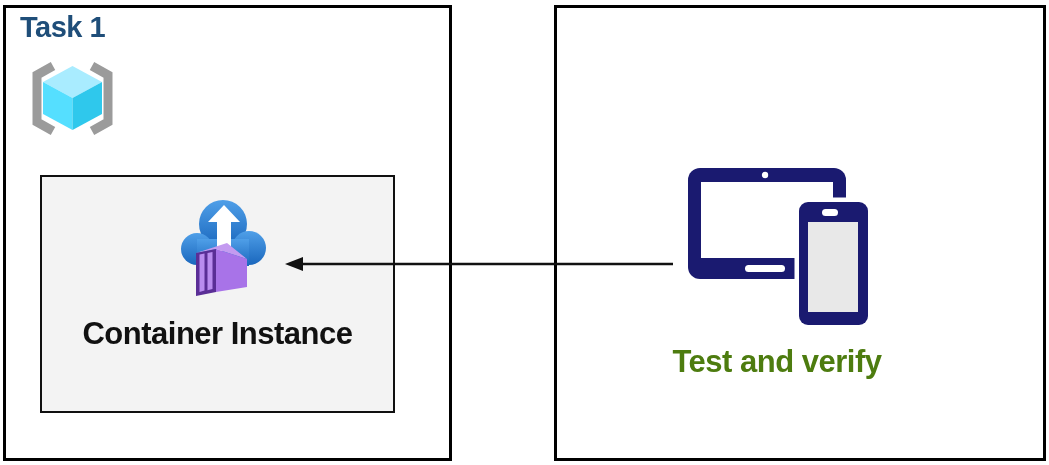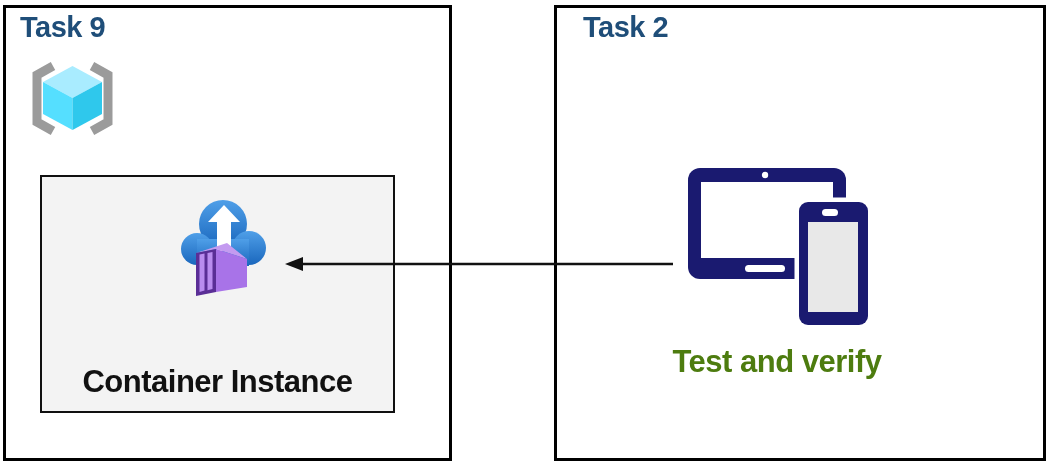--- a/index.html
+++ b/index.html
@@ -23,36 +23,36 @@
     position:absolute;left:130px;top:81px;font-size:31px;font-weight:700;
     color:#111;letter-spacing:-0.5px;white-space:nowrap;
   }
   .inner-box{
     position:absolute;left:40px;top:175px;width:355px;height:238px;
     box-sizing:border-box;background:#F3F3F3;border:2px solid #101010;
   }
   .ci-icon{position:absolute;left:178px;top:194px;}
   .ci-label{
     position:absolute;left:40px;top:316px;width:355px;text-align:center;
-    font-size:31px;font-weight:700;color:#111;letter-spacing:-0.5px;margin-top:48px;
+    font-size:31px;font-weight:700;color:#111;letter-spacing:-0.5px;
   }
   .devices-icon{position:absolute;left:686px;top:162px;}
   .devices-label{
     position:absolute;left:604px;top:344px;width:346px;text-align:center;
     font-size:31px;font-weight:700;color:#4d7c0f;letter-spacing:-0.5px;
   }
   .arrow-overlay{position:absolute;left:0;top:0;pointer-events:none;z-index:5;}
 </style>
 </head>
 <body>
 
 <div class="canvas">
 
   <div class="task-box" id="task1-box"></div>
-  <div class="task-title" id="task1-title">Task 9</div>
+  <div class="task-title" id="task1-title">Task 1</div>
 
   <svg class="rg-icon" width="89" height="73" viewBox="0 0 89 73">
     <g>
       <path d="M25,4 L9,13 L9,60 L25,69" fill="none" stroke="#9B9B9B" stroke-width="9"></path>
     </g>
     <g>
       <path d="M64,4 L80,13 L80,60 L64,69" fill="none" stroke="#9B9B9B" stroke-width="9"></path>
     </g>
     <g>
       <polygon points="44.5,4 74,20 44.5,36 15,20" fill="#A9ECFF"></polygon>
@@ -82,21 +82,20 @@
       <polygon points="18,59 49,49 69,65 38,55" fill="#C49BF0"></polygon>
       <polygon points="38,55 69,65 69,93 38,98" fill="#A873E8"></polygon>
       <polygon points="18,59 38,55 38,98 18,102" fill="#5A2E96"></polygon>
       <polygon points="21.5,60.5 26.5,59.5 26.5,96.5 21.5,98" fill="#B98CEF"></polygon>
       <polygon points="29.5,58.9 34.5,57.9 34.5,95 29.5,96.2" fill="#B98CEF"></polygon>
     </g>
   </svg>
   <div class="ci-label">Container Instance</div>
 
   <div class="task-box" id="task2-box"></div>
-  <div class="task-title" id="task2-title">Task 2</div>
 
   <svg class="devices-icon" width="188" height="170" viewBox="0 0 188 170">
     <g>
       <rect x="2" y="6" width="158" height="111" rx="12" fill="#1A1A70"></rect>
       <rect x="15" y="20" width="132" height="76" fill="#ffffff"></rect>
       <circle cx="79" cy="13" r="3.2" fill="#ffffff"></circle>
       <rect x="59" y="103" width="40" height="7" rx="3.5" fill="#ffffff"></rect>
     </g>
     <g>
       <rect x="108.5" y="35.5" width="78" height="132" rx="13" fill="#ffffff"></rect>

